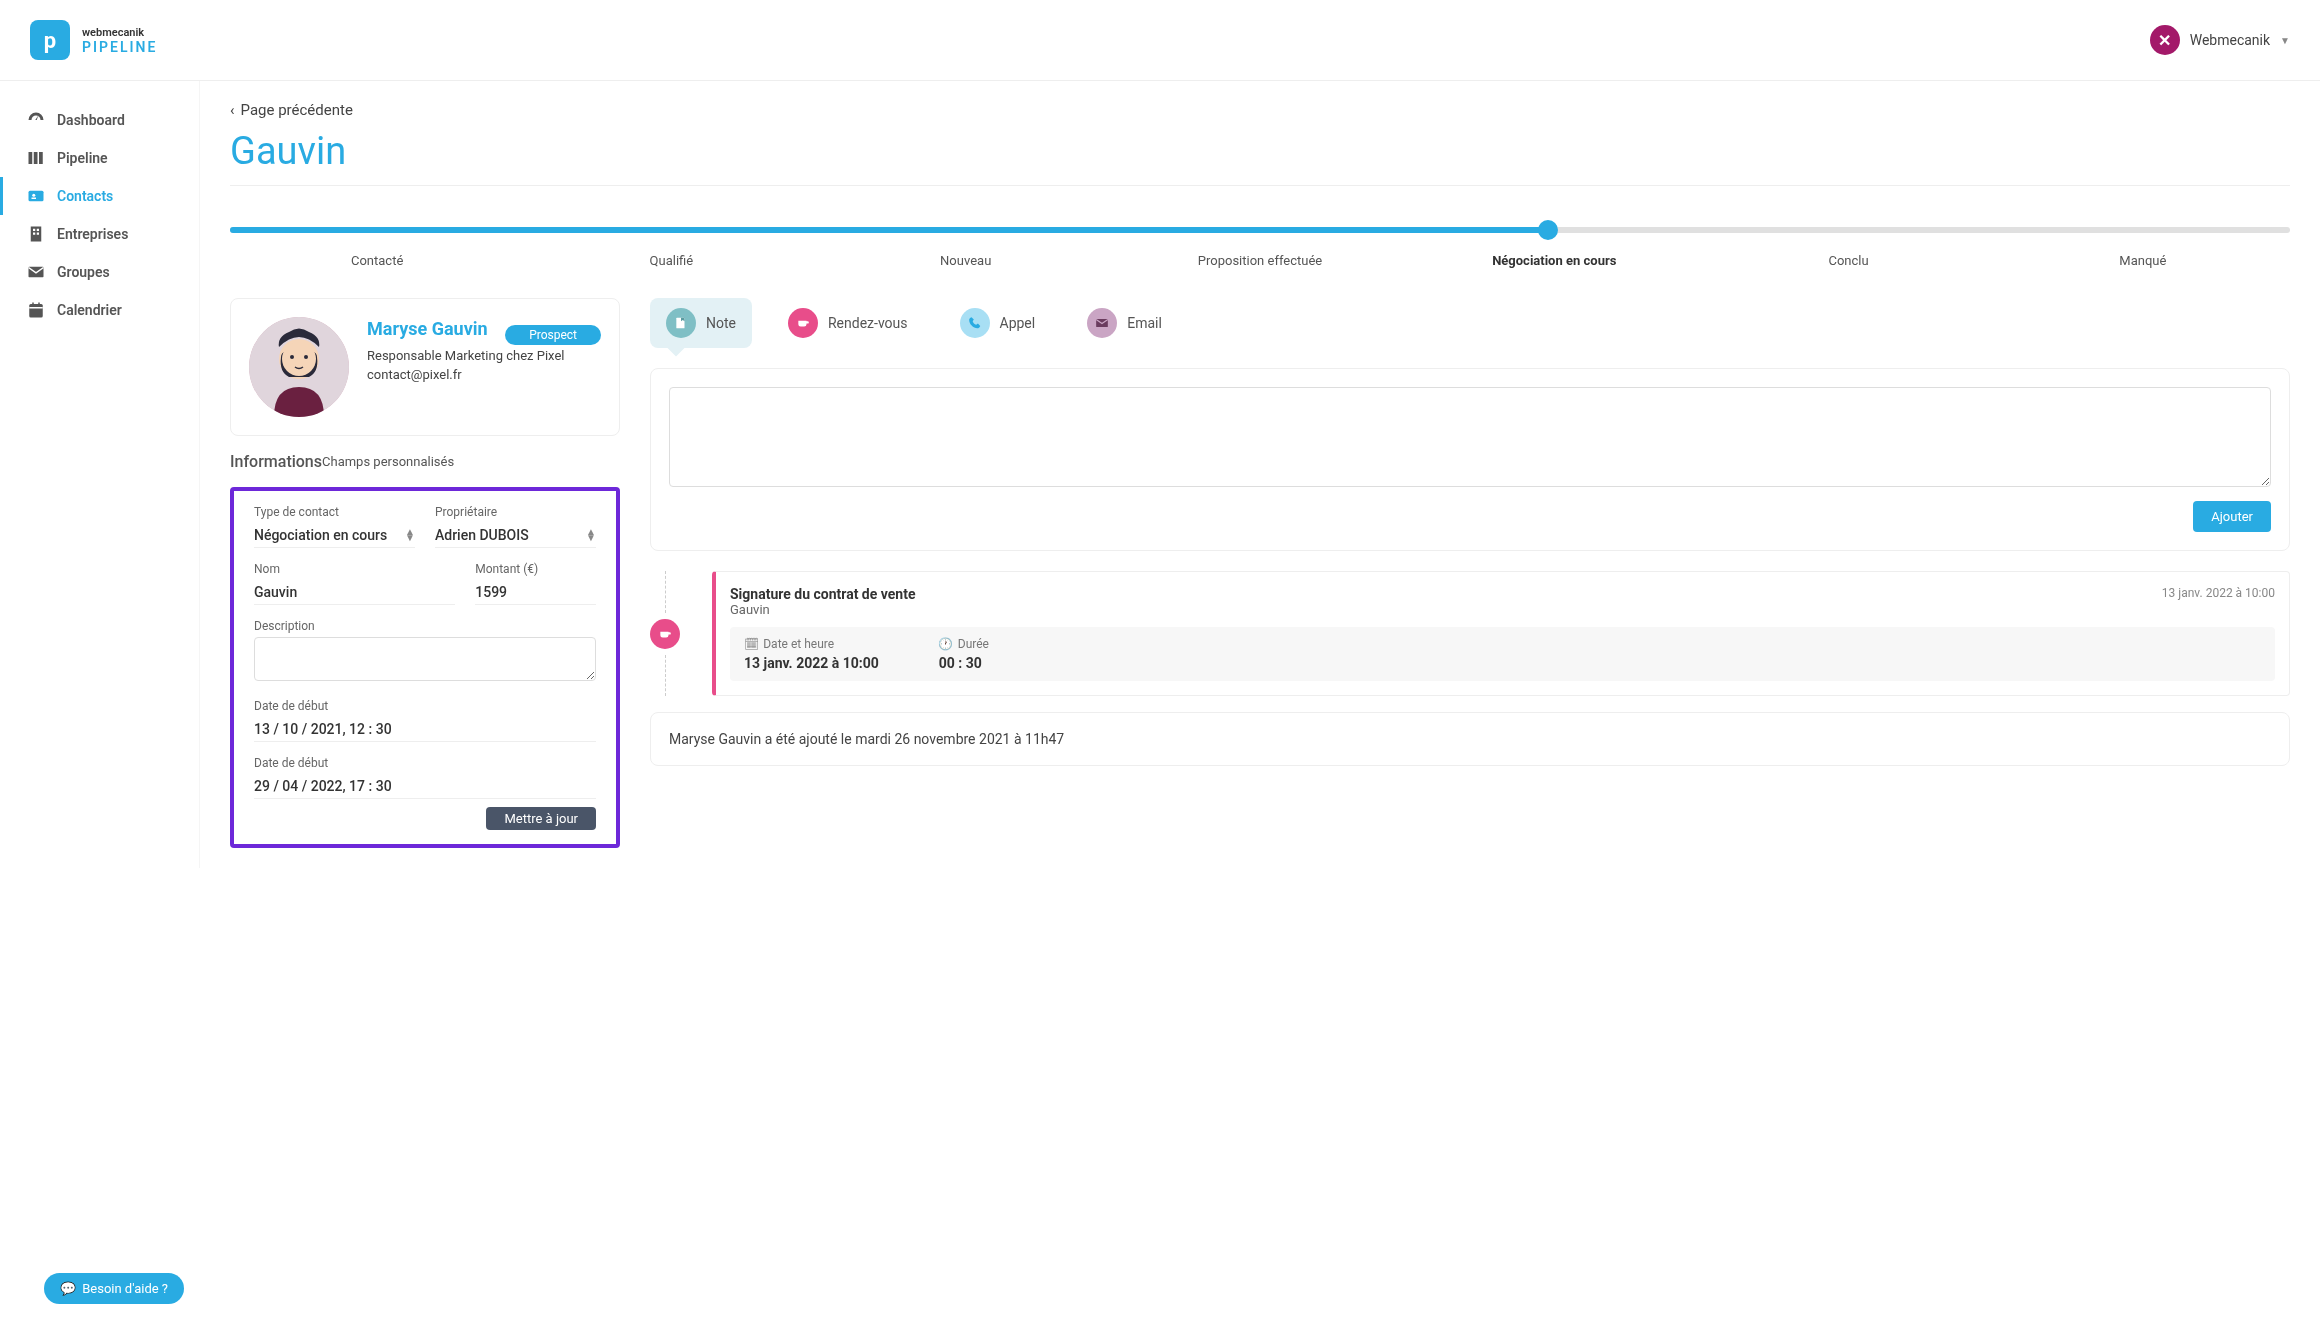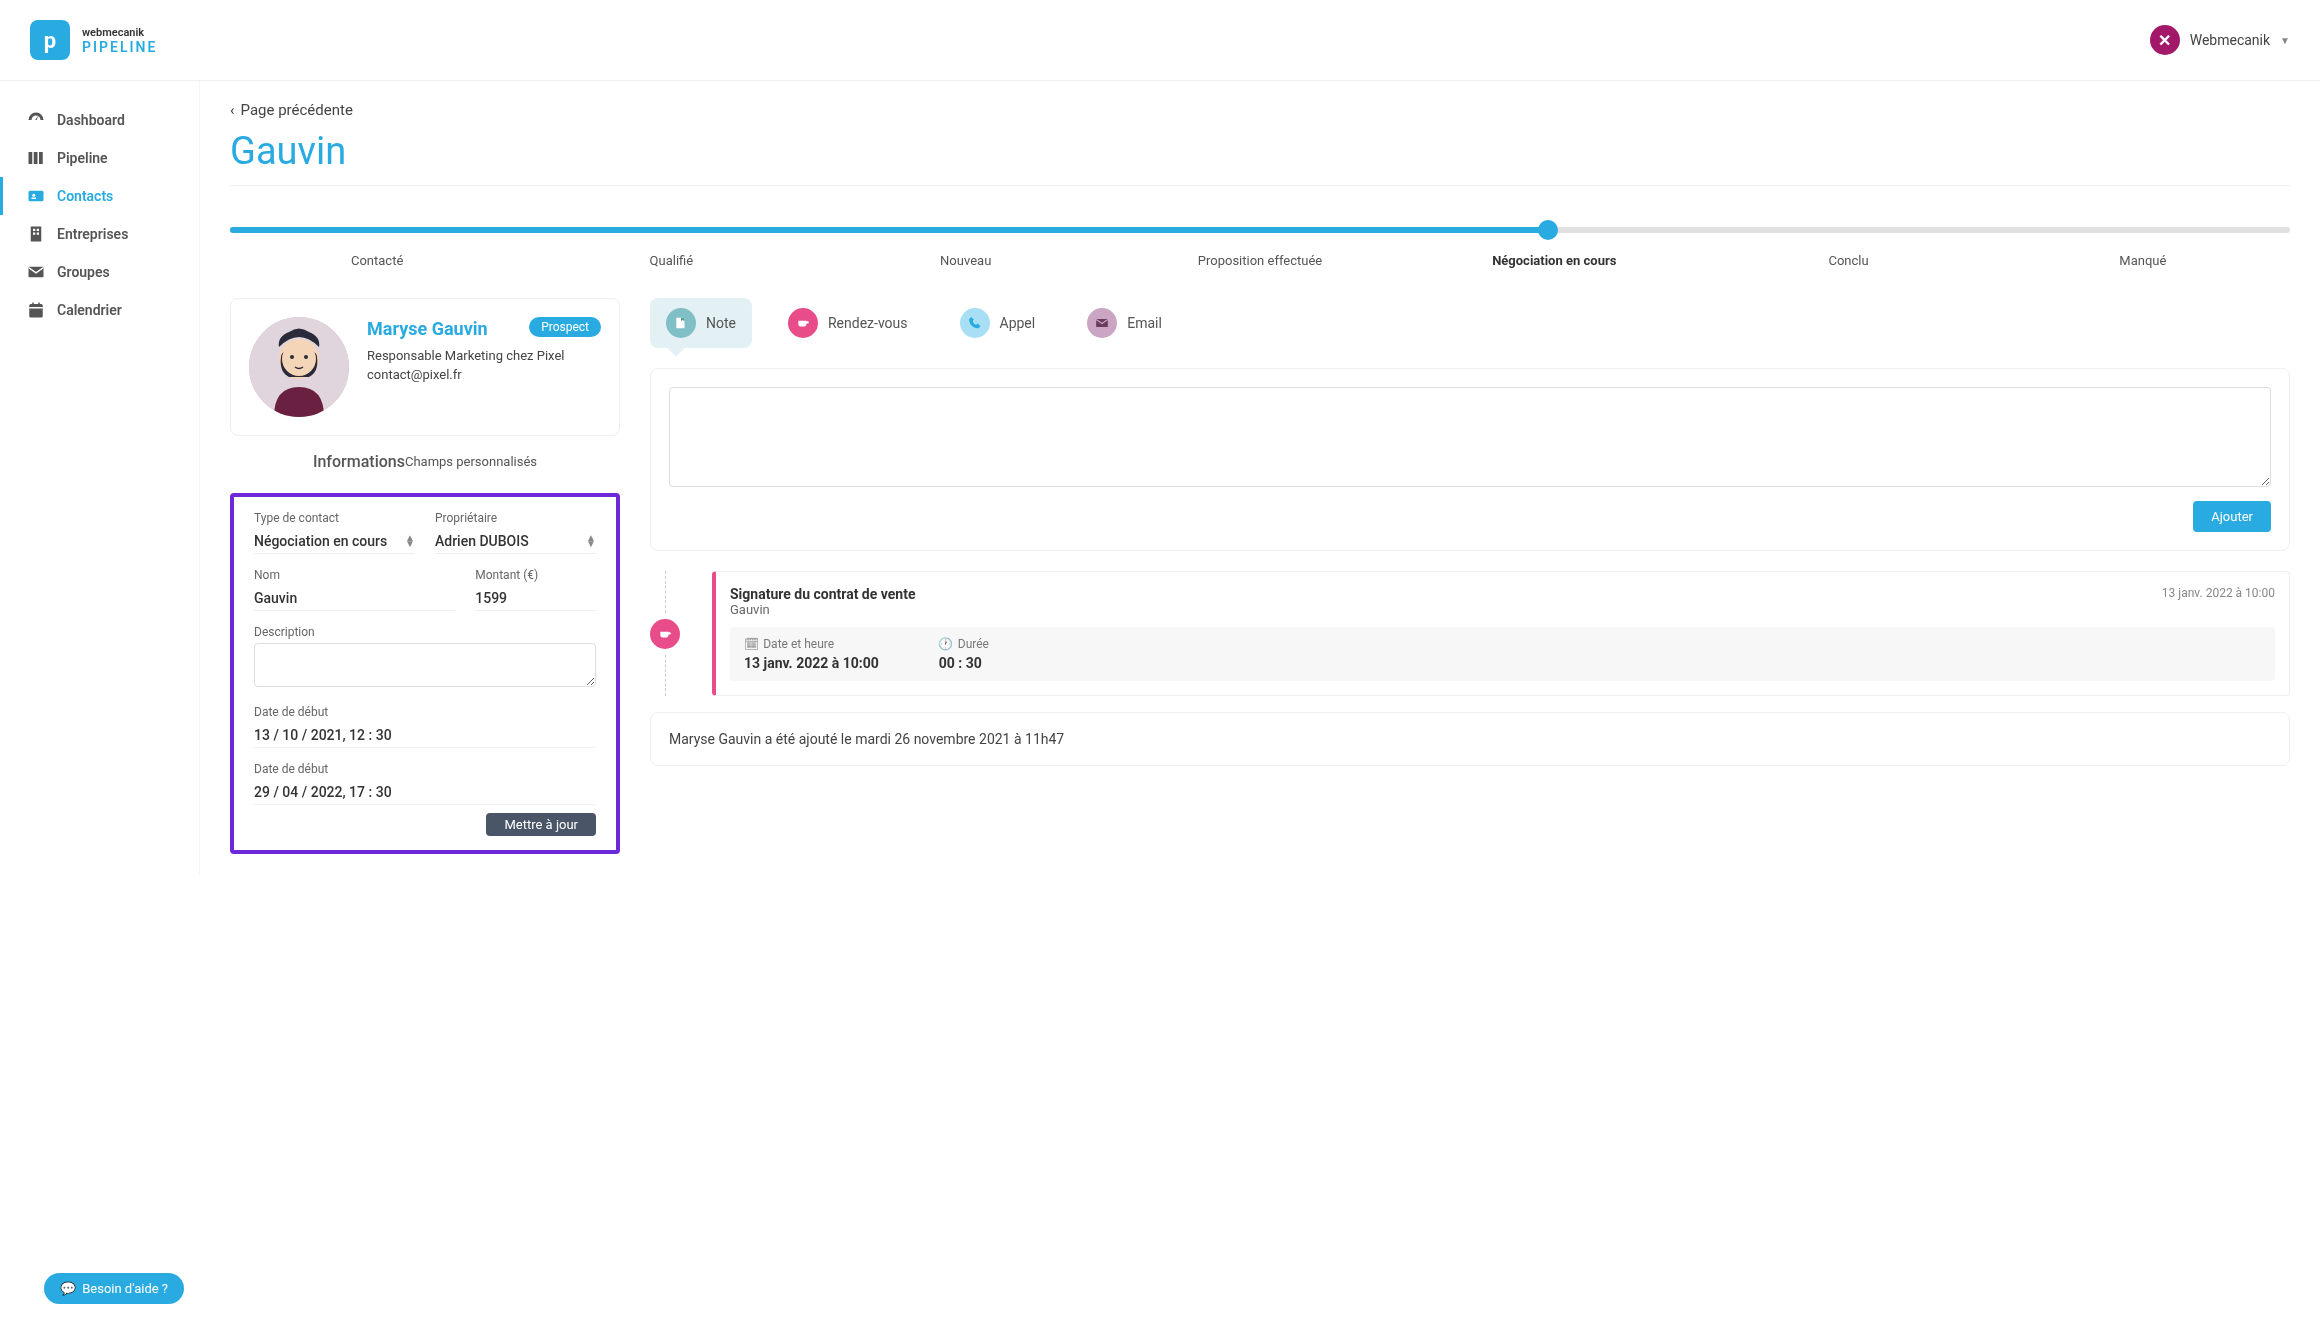--- a/index.html
+++ b/index.html
@@ -43,24 +43,24 @@
     .left-col { width: 390px; }
     .right-col { flex: 1; }
     
     
     .contact-card { border: 1px solid #eee; border-radius: 8px; padding: 18px; display: flex; gap: 18px; margin-bottom: 16px; }
     .avatar-img { width: 100px; height: 100px; border-radius: 50%; background: #d8b8c5; display: flex; align-items: center; justify-content: center; font-size: 40px; overflow: hidden; }
     .contact-info { flex: 1; position: relative; }
     .contact-name { color: #29abe2; font-size: 18px; font-weight: 700; line-height: 1.3; margin-bottom: 8px;}
     .contact-role { font-size: 13px; color: #444; margin-bottom: 4px; }
     .contact-email { font-size: 13px; color: #444; }
-    .badge { position: absolute; top: 0; right: 0; background: #29abe2; color: #fff; padding: 3px 12px; border-radius: 12px; font-size: 12px; }
-    
-    
-    .section-header { display: flex; justify-content: center; align-items: center; margin-bottom: 22px; }
+    .badge { position: absolute; top: 8px; right: 0; background: #29abe2; color: #fff; padding: 3px 24px; border-radius: 12px; font-size: 12px; }
+    
+    
+    .section-header { display: flex; justify-content: flex-start; align-items: center; margin-bottom: 16px; }
     .section-title { font-size: 16px; color: #555; font-weight: 500; }
     .section-link { font-size: 13px; color: #555; cursor: pointer; }
     .info-box { border: 4px solid #6d28d9; border-radius: 4px; padding: 14px 20px; }
     .info-row { display: flex; gap: 20px; margin-bottom: 14px; }
     .info-field { flex: 1; }
     .info-label { font-size: 12px; color: #666; margin-bottom: 4px; }
     .info-value { font-size: 14px; color: #333; font-weight: 500; padding: 4px 0; border-bottom: 1px solid #eee;}
     .info-select { display: flex; justify-content: space-between; align-items: center; font-size: 14px; color: #333; font-weight: 500; padding: 4px 0; border-bottom: 1px solid #eee; cursor: pointer;}
     .sort-icon { font-size: 10px; color: #888; display:flex; flex-direction:column; line-height:0.6;}
     .textarea { width: 100%; border: 1px solid #ddd; border-radius: 4px; min-height: 40px; resize: vertical; padding: 6px; font-family: inherit; font-size: 13px; }

